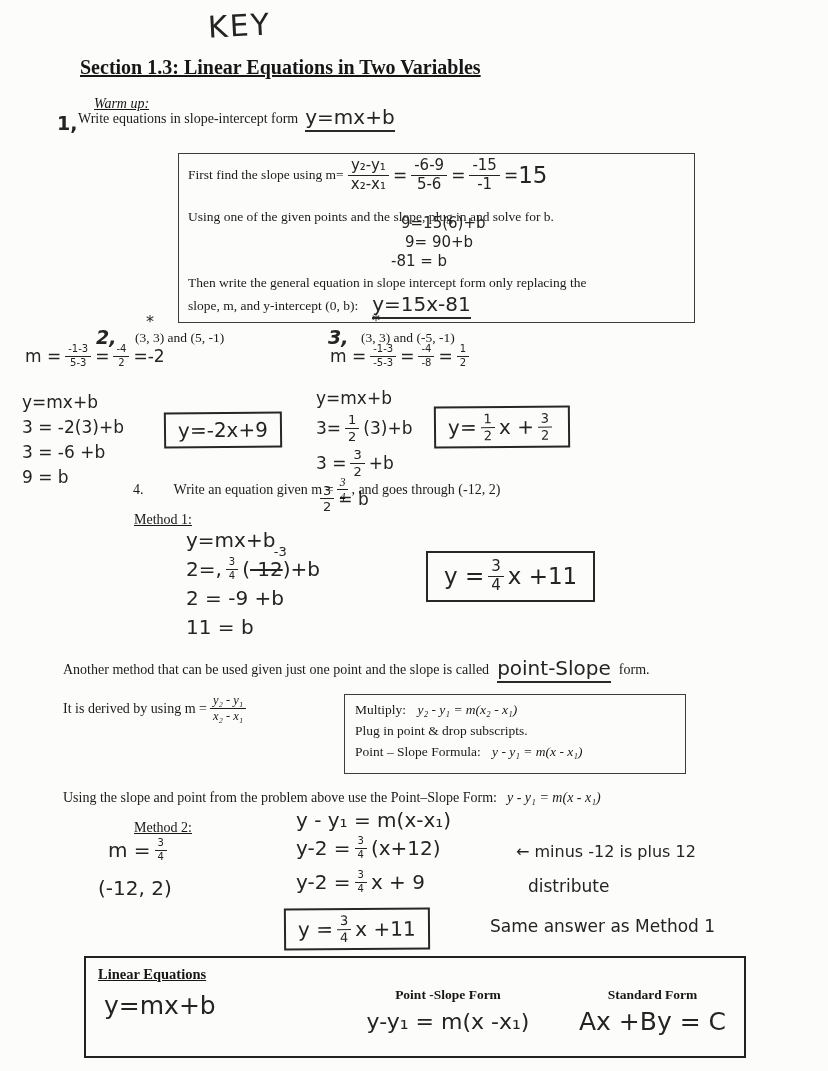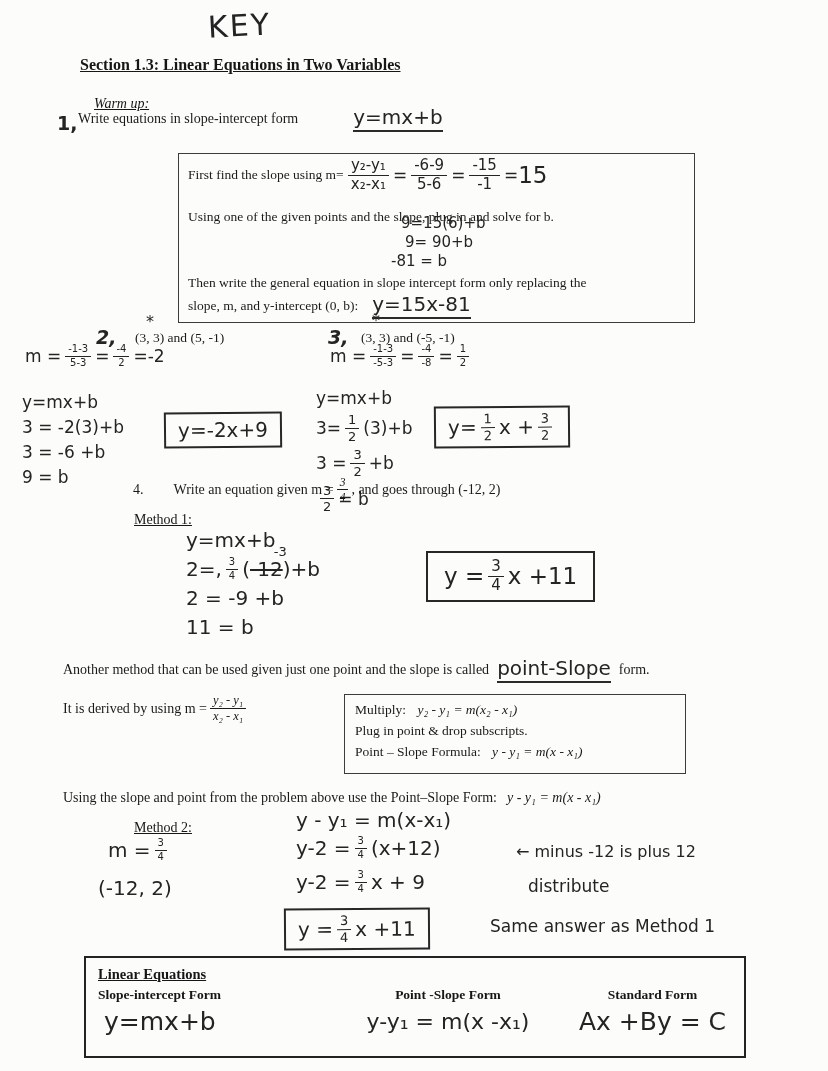--- a/index.html
+++ b/index.html
@@ -5,21 +5,21 @@
   * { margin:0; padding:0; box-sizing:border-box; }
   html,body { background:#9a9a9a; }
   .page {
     position:relative; width:828px; height:1071px; margin:0 auto;
     background:#fcfcfa; color:#161616; overflow:hidden;
     font-family:"Liberation Serif", serif;
   }
   .abs { position:absolute; }
   .printed { font-family:"Liberation Serif", serif; font-size:14px; color:#1a1a1a; }
   .printed-sm { font-family:"Liberation Serif", serif; font-size:13.5px; color:#1a1a1a; }
-  .title { font-family:"Liberation Serif", serif; font-weight:bold; font-size:16px; text-decoration:underline; }
+  .title { font-family:"Liberation Serif", serif; font-weight:bold; font-size:20px; text-decoration:underline; }
   .warmup { font-family:"Liberation Serif", serif; font-style:italic; font-size:14px; text-decoration:underline; }
   .method-label { font-family:"Liberation Serif", serif; font-size:14px; text-decoration:underline; }
   .ital { font-style:italic; }
   .hw { font-family:"DejaVu Sans", sans-serif; color:#242424; }
   .key { font-size:30px; transform:rotate(-3deg); letter-spacing:2px; }
   .pnum { font-size:19px; font-weight:bold; }
   .hw-sm { font-size:15px; }
   .hw-md { font-size:17px; }
   .hw-lg { font-size:20px; }
   .hw-xl { font-size:23px; }
@@ -52,21 +52,21 @@
 
 <div class="page">
 
   <div class="abs hw key" style="left:208px; top:8px;">KEY</div>
 
   <div class="abs title" style="left:80px; top:56px;">Section 1.3: Linear Equations in Two Variables</div>
 
   <div class="abs warmup" style="left:94px; top:96px;">Warm up:</div>
 
   <div class="abs hw pnum" style="left:57px; top:112px;">1,</div>
-  <div class="abs row" style="left:78px; top:105px;gap:48px;">
+  <div class="abs row" style="left:78px; top:105px;">
     <span class="printed">Write equations in slope-intercept form</span>
     <span class="hw hw-lg underlined" style="margin:0 7px;">y=mx+b</span>
   </div>
 
   <div class="abs workbox" style="left:178px; top:153px; width:517px; height:170px;">
     <div class="abs row" style="left:9px; top:4px;">
       <span class="printed-sm">First find the slope using m=</span>
       <span class="hw frac f15">
           <span class="num">y₂-y₁</span>
           <span class="den">x₂-x₁</span>
@@ -308,21 +308,20 @@
         <span class="den">4</span>
       </span>
     <span class="hw hw-lg">x +11</span>
   </div>
   <div class="abs hw hw-md" style="left:490px; top:916px;">Same answer as Method 1</div>
 
   <div class="abs sumbox" style="left:84px; top:956px; width:662px; height:102px;">
     <div class="sumtitle">Linear Equations</div>
     <div class="sumcols">
       <div style="width:225px;">
-        <div class="sumlabel">Slope-intercept Form</div>
         <div class="hw" style="font-size:25px; margin:4px 0 0 6px;">y=mx+b</div>
       </div>
       <div style="width:250px; text-align:center;">
         <div class="sumlabel">Point -Slope Form</div>
         <div class="hw" style="font-size:22px; margin-top:6px;">y-y₁ = m(x -x₁)</div>
       </div>
       <div style="flex:1; text-align:center;">
         <div class="sumlabel">Standard Form</div>
         <div class="hw" style="font-size:25px; margin-top:4px;">Ax +By = C</div>
       </div>

